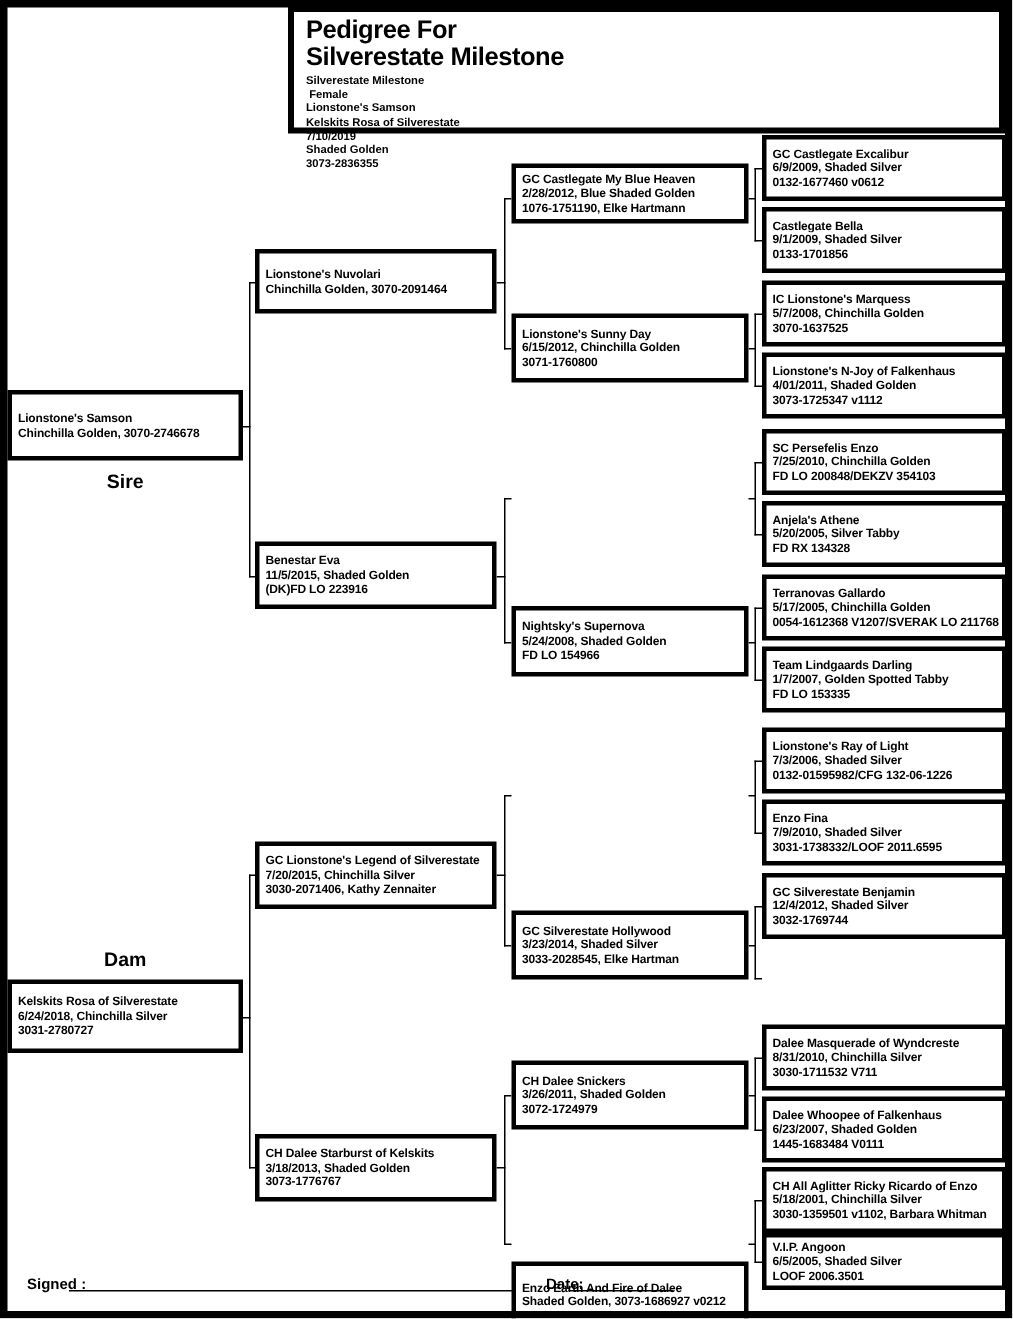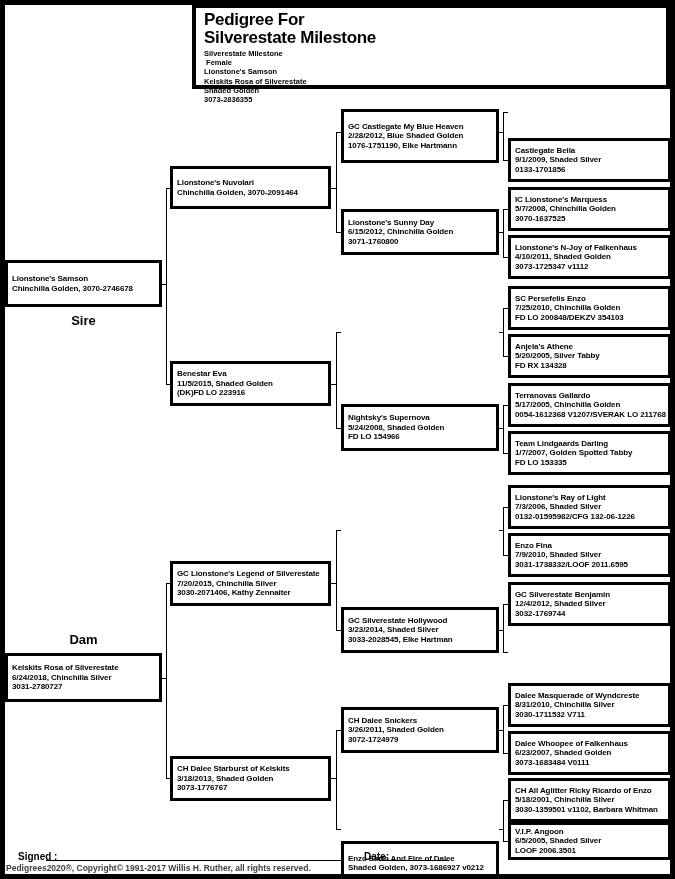--- a/index.html
+++ b/index.html
@@ -42,20 +42,21 @@
   <div class="frame"></div>
 
   <div class="header-box">
     <div class="title">Pedigree For</div>
     <div class="title">Silverestate Milestone</div>
     <div class="hdr-details">
         <div class="bl">Silverestate Milestone</div>
         <div class="bl"> Female</div>
         <div class="bl">Lionstone's Samson</div>
         <div class="bl">Kelskits Rosa of Silverestate</div>
+        <div class="bl">7/10/2019</div>
         <div class="bl">Shaded Golden</div>
         <div class="bl">3073-2836355</div>
       </div>
   </div>
 
   <div class="box" style="left:5px;top:260px;width:157px;height:47px">
       <div class="bl">Lionstone's Samson</div>
       <div class="bl">Chinchilla Golden, 3070-2746678</div>
     </div>
   <div class="gen-label" style="left:5px;top:313px;width:157px">Sire</div>
@@ -79,21 +80,21 @@
       <div class="bl">GC Lionstone's Legend of Silverestate</div>
       <div class="bl">7/20/2015, Chinchilla Silver</div>
       <div class="bl">3030-2071406, Kathy Zennaiter</div>
     </div>
   <div class="box" style="left:170px;top:756px;width:161px;height:45px">
       <div class="bl">CH Dalee Starburst of Kelskits</div>
       <div class="bl">3/18/2013, Shaded Golden</div>
       <div class="bl">3073-1776767</div>
     </div>
 
-  <div class="box" style="left:341px;top:109px;width:158px;height:54px">
+  <div class="box" style="left:341px;top:109px;width:158px;height:40px">
       <div class="bl">GC Castlegate My Blue Heaven</div>
       <div class="bl">2/28/2012, Blue Shaded Golden</div>
       <div class="bl">1076-1751190, Elke Hartmann</div>
     </div>
   <div class="box" style="left:341px;top:209px;width:158px;height:46px">
       <div class="bl">Lionstone's Sunny Day</div>
       <div class="bl">6/15/2012, Chinchilla Golden</div>
       <div class="bl">3071-1760800</div>
     </div>
   <div class="box" style="left:341px;top:404px;width:158px;height:47px">
@@ -109,33 +110,38 @@
   <div class="box" style="left:341px;top:707px;width:158px;height:46px">
       <div class="bl">CH Dalee Snickers</div>
       <div class="bl">3/26/2011, Shaded Golden</div>
       <div class="bl">3072-1724979</div>
     </div>
   <div class="box" style="left:341px;top:841px;width:158px;height:44px">
       <div class="bl">Enzo Earth And Fire of Dalee</div>
       <div class="bl">Shaded Golden, 3073-1686927 v0212</div>
     </div>
 
+  <div class="box" style="left:508px;top:90px;width:163px;height:44px">
+      <div class="bl">GC Castlegate Excalibur</div>
+      <div class="bl">6/9/2009, Shaded Silver</div>
+      <div class="bl">0132-1677460 v0612</div>
+    </div>
   <div class="box" style="left:508px;top:138px;width:163px;height:44px">
       <div class="bl">Castlegate Bella</div>
       <div class="bl">9/1/2009, Shaded Silver</div>
       <div class="bl">0133-1701856</div>
     </div>
   <div class="box" style="left:508px;top:187px;width:163px;height:44px">
       <div class="bl">IC Lionstone's Marquess</div>
       <div class="bl">5/7/2008, Chinchilla Golden</div>
       <div class="bl">3070-1637525</div>
     </div>
   <div class="box" style="left:508px;top:235px;width:163px;height:44px">
       <div class="bl">Lionstone's N-Joy of Falkenhaus</div>
-      <div class="bl">4/10/2011, Shaded Golden</div>
+      <div class="bl">4/01/2011, Shaded Golden</div>
       <div class="bl">3073-1725347 v1112</div>
     </div>
   <div class="box" style="left:508px;top:286px;width:163px;height:44px">
       <div class="bl">SC Persefelis Enzo</div>
       <div class="bl">7/25/2010, Chinchilla Golden</div>
       <div class="bl">FD LO 200848/DEKZV 354103</div>
     </div>
   <div class="box" style="left:508px;top:334px;width:163px;height:44px">
       <div class="bl">Anjela's Athene</div>
       <div class="bl">5/20/2005, Silver Tabby</div>
@@ -167,21 +173,21 @@
       <div class="bl">3032-1769744</div>
     </div>
   <div class="box" style="left:508px;top:683px;width:163px;height:44px">
       <div class="bl">Dalee Masquerade of Wyndcreste</div>
       <div class="bl">8/31/2010, Chinchilla Silver</div>
       <div class="bl">3030-1711532 V711</div>
     </div>
   <div class="box" style="left:508px;top:731px;width:163px;height:44px">
       <div class="bl">Dalee Whoopee of Falkenhaus</div>
       <div class="bl">6/23/2007, Shaded Golden</div>
-      <div class="bl">3073-1683484 V0111</div>
+      <div class="bl">1445-1683484 V0111</div>
     </div>
   <div class="box" style="left:508px;top:778px;width:163px;height:44px">
       <div class="bl">CH All Aglitter Ricky Ricardo of Enzo</div>
       <div class="bl">5/18/2001, Chinchilla Silver</div>
       <div class="bl">3030-1359501 v1102, Barbara Whitman</div>
     </div>
   <div class="box" style="left:508px;top:822px;width:163px;height:38px">
       <div class="bl">V.I.P. Angoon</div>
       <div class="bl">6/5/2005, Shaded Silver</div>
       <div class="bl">LOOF 2006.3501</div>
@@ -243,14 +249,13 @@
       <div class="cline" style="left: 499px; top: 829px; width: 5px; height: 1px;"></div>
       <div class="cline" style="left: 503px; top: 800px; width: 1px; height: 42px;"></div>
       <div class="cline" style="left: 503px; top: 800px; width: 5px; height: 1px;"></div>
       <div class="cline" style="left: 503px; top: 841px; width: 5px; height: 1px;"></div>
     </div>
 
   <div class="footer-label" style="left:6px;top:851px">Signed :</div>
   <div class="uline" style="left:46px;top:860px;width:298px"></div>
   <div class="footer-label" style="left:352px;top:851px">Date:</div>
   <div class="uline" style="left:379px;top:860px;width:70px"></div>
-  <div class="copyright">Pedigrees2020®, Copyright© 1991-2017 Willis H. Ruther, all rights reserved.</div>
 </div>
 
 </body></html>

